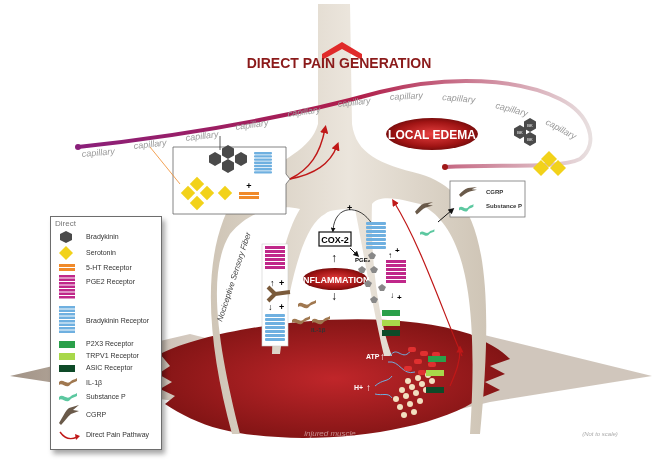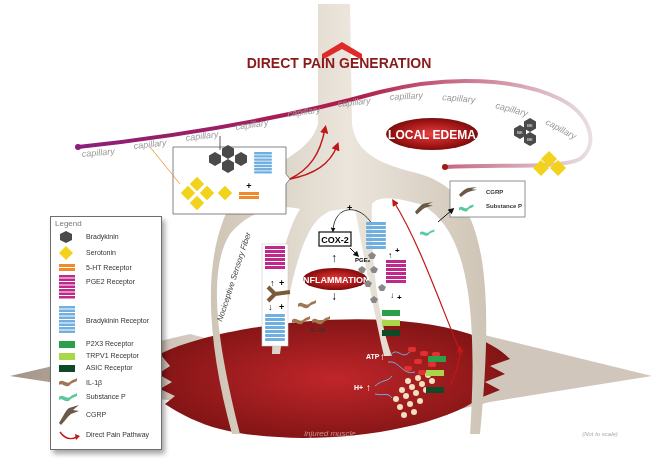--- a/index.html
+++ b/index.html
@@ -321,21 +321,21 @@
   </g>
 
   <text x="222" y="318" font-size="8" font-style="italic" fill="#444" class="txt" transform="rotate(-72 222 318)">Nociceptive Sensory Fiber</text>
 
   <text x="330" y="432" text-anchor="middle" font-size="8" font-style="italic" fill="#c89090" class="txt">injured muscle</text>
   <text x="600" y="432" text-anchor="middle" font-size="6" font-style="italic" fill="#aaa" class="txt">(Not to scale)</text>
 </svg>
 
 
 <div class="legend-box">
-  <div class="legend-title">Legend</div>
+  <div class="legend-title">Direct</div>
 
   <div class="lg-row" style="top:13px">
     <svg class="lg-ico" width="14" height="14" style="top:0">
           <polygon points="1,4 7,1 13,4 13,10 7,13 1,10" fill="#4a4a4a"></polygon>
         </svg>
     <span class="lg-label" style="top:3px">Bradykinin</span>
   </div>
   <div class="lg-row" style="top:29px">
     <svg class="lg-ico" width="14" height="14" style="top:0">
           <polygon points="7,0 14,7 7,14 0,7" fill="#f2d21a"></polygon>

